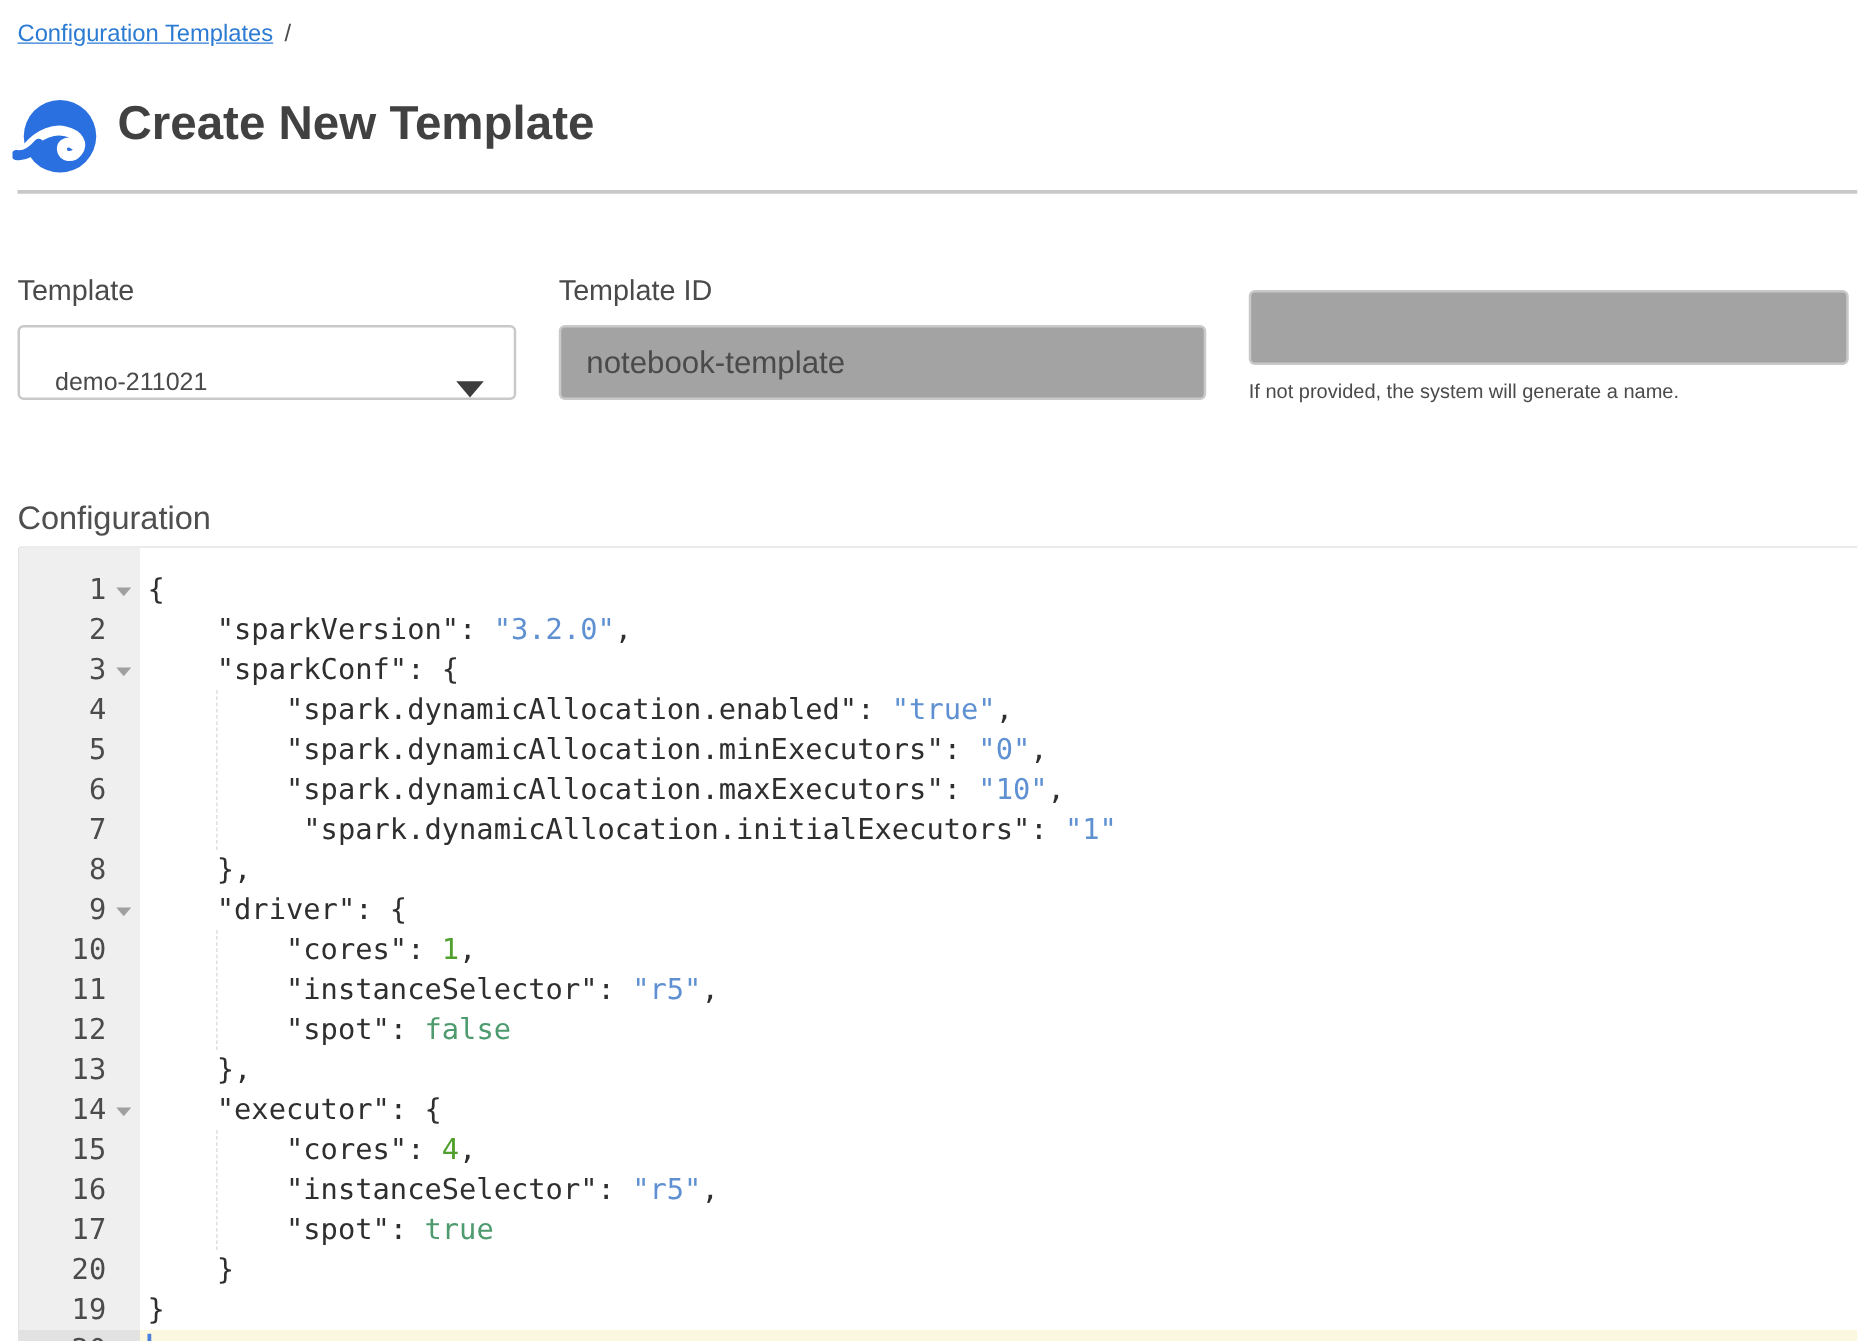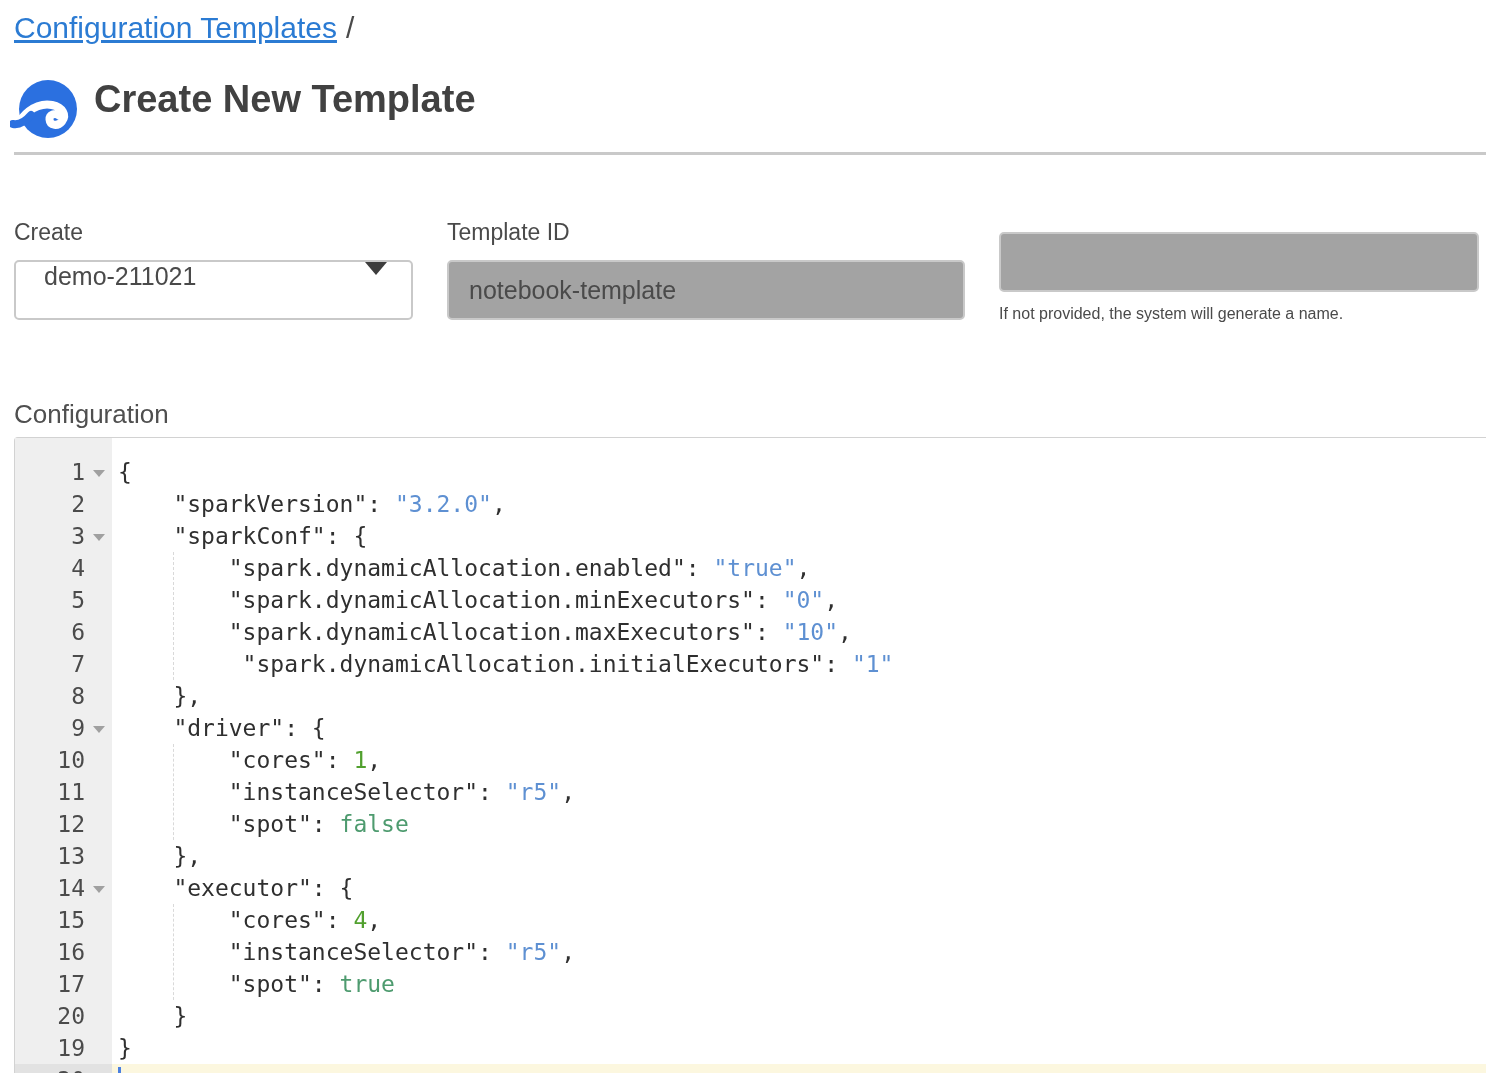--- a/index.html
+++ b/index.html
@@ -1,35 +1,35 @@
 <!DOCTYPE html>
 <html style="--accent-blue: #2b7bd3; --logo-blue: #2b70e0; --code-default: #2f2f2f; --code-string: #5e90d2; --code-number: #51a02e; --code-boolean: #4e9b6f; --active-line-bg: #fcf7df;"><head>
 <meta charset="utf-8">
 <style>
   *{box-sizing:border-box;margin:0;padding:0}
   html,body{width:1486px;height:1073px;overflow:hidden;background:#fff;
     font-family:"Liberation Sans",sans-serif;color:#4a4a4a;position:relative}
 
-  .breadcrumb{position:absolute;left:14px;top:12px;font-size:30px;line-height:32px}
+  .breadcrumb{position:absolute;left:14px;top:12px;font-size:19px;line-height:32px}
   .breadcrumb a{color:var(--accent-blue,#2b7bd3);text-decoration:underline;cursor:pointer}
   .breadcrumb .sep{color:#4a4a4a;margin-left:9px}
 
   .header{position:absolute;left:10px;top:78px;display:flex;gap:16px}
   .header h1{font-size:38px;font-weight:700;color:#414141}
 
   .divider{position:absolute;left:14px;right:0;top:152px;height:3px;background:#c9c9c9}
 
   .col{position:absolute;top:218px}
   #col-cluster{left:14px;width:399px}
   #col-template-id{left:447px;width:518px}
   #col-template-name{left:999px;width:480px}
   .flabel{display:block;font-size:23px;color:#4a4a4a;line-height:28px}
   .selectbox{margin-top:14px;height:60px;border:2px solid #c9c9c9;border-radius:5px;
-    background:#fff;display:flex;align-items:flex-start;justify-content:space-between;
-    padding:0 24px 0 28px;font-size:25px;color:#4a4a4a;cursor:pointer}
+    background:#fff;display:flex;align-items:flex-end;justify-content:space-between;
+    padding:0 24px 0 28px;font-size:20px;color:#4a4a4a;cursor:pointer}
   .caret{width:0;height:0;border-left:11px solid transparent;border-right:11px solid transparent;
     border-top:13px solid #3d3d3d}
   input.txt{display:block;width:100%;height:60px;margin-top:14px;border:2px solid #c9c9c9;
     border-radius:5px;font:25px "Liberation Sans",sans-serif;color:#4a4a4a;padding:0 20px;
     outline:none;background:#a3a3a3}
   .helper{margin-top:13px;font-size:16px;color:#4a4a4a}
 
   .cfg-label{position:absolute;left:14px;top:399px;font-size:26px;color:#4f4f4f}
 
   .editor{position:absolute;left:14px;top:437px;right:0;height:700px;background:#fff;
@@ -64,21 +64,21 @@
     <circle cx="38" cy="31" r="29" fill="#2b70e0"></circle>
     <path d="M12,40 C22,28 34,25 42,27 C53,29.5 57,37 52,43.5 C48,48.5 40,48 39.5,41.5 C39.2,36.5 45,34.5 49,37.5" fill="none" stroke="#ffffff" stroke-width="8" stroke-linecap="round"></path>
     <path d="M3,46 C9,47 15,44 21,37" fill="none" stroke="#2b70e0" stroke-width="8" stroke-linecap="round"></path>
   </svg>
   <h1>Create New Template</h1>
 </div>
 
 <div class="divider"></div>
 
 <div class="col" id="col-cluster">
-  <span class="flabel">Create</span>
+  <span class="flabel">Template</span>
   <div class="selectbox">
     <span>demo-211021</span>
     <span class="caret"></span>
   </div>
 </div>
 
 <div class="col" id="col-template-id">
   <span class="flabel">Template ID</span>
   <input class="txt" type="text" value="notebook-template" style="">
 </div>

